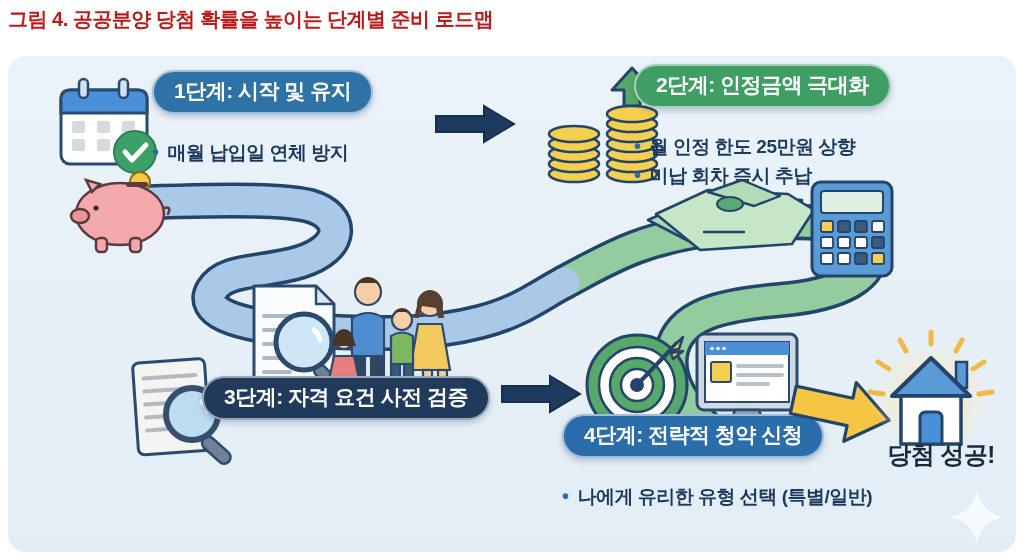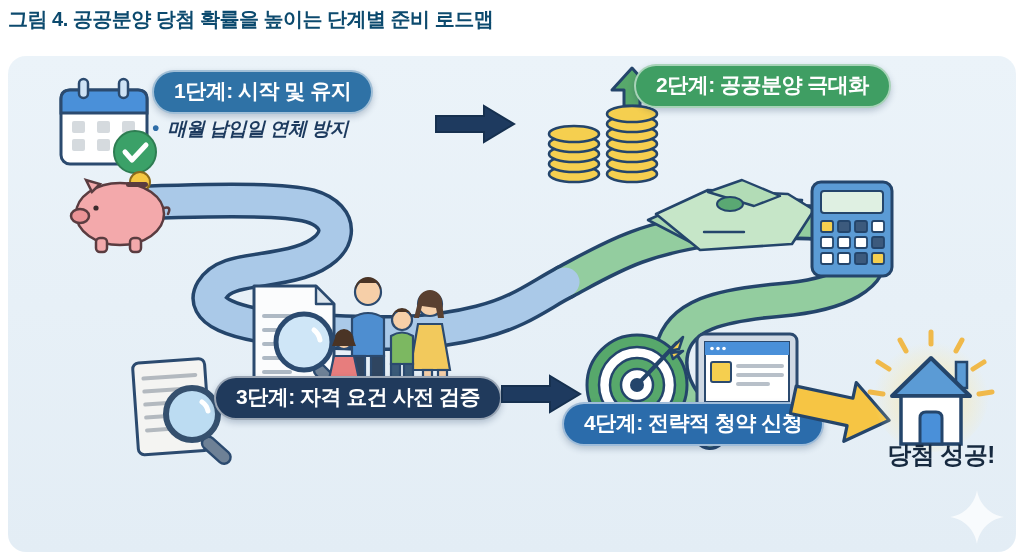--- a/index.html
+++ b/index.html
@@ -1,29 +1,29 @@
 <!DOCTYPE html>
 <html><head>
 <meta charset="utf-8">
 <style>
   * { margin:0; padding:0; box-sizing:border-box; }
   html,body { background:#ffffff; }
   body { font-family:"Liberation Sans","DejaVu Sans",sans-serif; }
   .canvas { position:relative; width:1024px; height:559px; background:#ffffff; overflow:hidden; }
-  .figure-title { position:absolute; left:8px; top:6px; font-size:20px; font-weight:800; color:#0c4a6e; letter-spacing:-0.5px; }
+  .figure-title { position:absolute; left:8px; top:6px; font-size:20px; font-weight:800; color:#b91c1c; letter-spacing:-0.5px; }
   .panel { position:absolute; left:8px; top:56px; width:1008px; height:496px; border-radius:18px;
            background:linear-gradient(180deg,#ebf3f9 0%, #e3edf5 100%);padding-left:32px; }
   .abs { position:absolute; }
   svg { display:block; overflow:visible; }
 
   .stage { position:absolute; }
   .badge { display:inline-block; padding:5px 20px 7px 20px; border-radius:22px; color:#ffffff;
            font-size:21px; font-weight:800; letter-spacing:-0.5px;
            border:2px solid rgba(255,255,255,.55); box-shadow:0 3px 6px rgba(30,58,95,.25); white-space:nowrap; }
-  .bullets { list-style:none; margin-top:0;font-style:italic; }
+  .bullets { list-style:none; margin-top:24px; }
   .bullets li { display:flex; align-items:baseline; gap:9px; font-size:19px; font-weight:700;
                 color:#1c3a5e; line-height:29px; letter-spacing:-0.5px; white-space:nowrap; }
   .bullets li::before { content:"•"; color:#2e6da8; font-size:20px; }
 
   .success-label { position:absolute; width:180px; text-align:center; font-size:24px; font-weight:800;
                    color:#16293f; letter-spacing:-0.5px; }
 </style>
 </head>
 <body>
 
@@ -94,21 +94,25 @@
           <ellipse cx="96" cy="50" rx="25" ry="8"></ellipse>
         <ellipse cx="38" cy="110" rx="25" ry="8"></ellipse>
           <ellipse cx="38" cy="100" rx="25" ry="8"></ellipse>
           <ellipse cx="38" cy="90" rx="25" ry="8"></ellipse>
         <ellipse cx="38" cy="80" rx="25" ry="8"></ellipse>
           <ellipse cx="38" cy="70" rx="25" ry="8"></ellipse>
       </g>
     </svg>
 
     <div class="stage" style="left:626px;top:8px">
-      <div class="badge" style="background-color: rgb(63, 158, 99);">2단계: 공공분양 극대화</div>
+      <div class="badge" style="background-color: rgb(63, 158, 99);">2단계: 인정금액 극대화</div>
+      <ul class="bullets">
+        <li>월 인정 한도 25만원 상향</li>
+        <li>미납 회차 즉시 추납</li>
+      </ul>
     </div>
 
     <svg class="abs" style="left:630px;top:112px" width="190" height="86" viewBox="0 0 190 86">
       <path d="M10 52 l58 -26 l96 6 l-10 40 l-90 8 Z" fill="#a9d7b1" stroke="#24456b" stroke-width="2.6" stroke-linejoin="round"></path>
       <path d="M18 46 l52 -24 l80 4 l26 16 l-22 34 l-92 6 Z" fill="#c6e6c8" stroke="#24456b" stroke-width="2.6" stroke-linejoin="round"></path>
       <path d="M70 24 l34 -12 l38 16 l-26 10 Z" fill="#b2dcb6" stroke="#24456b" stroke-width="2.4" stroke-linejoin="round"></path>
       <ellipse cx="92" cy="36" rx="13" ry="7" fill="#5aa873" stroke="#24456b" stroke-width="2"></ellipse>
       <path d="M66 64 h40" stroke="#24456b" stroke-width="2.4" stroke-linecap="round"></path>
     </svg>
 
@@ -195,21 +199,21 @@
             <path d="M22 74 h34"></path>
         </g>
       </g>
       <g transform="translate(54,44)">
         <rect x="30" y="36" width="34" height="13" rx="6.5" transform="rotate(42 30 36)" fill="#6e8196" stroke="#2b4a6f" stroke-width="2.4"></rect>
         <circle cx="14" cy="16" r="26" fill="#bcdcf2" stroke="#35506e" stroke-width="6"></circle>
         <path d="M24 4 a14 14 0 0 1 6 9" fill="none" stroke="#ffffff" stroke-width="5" stroke-linecap="round"></path>
       </g>
     </svg>
 
-    <div class="stage" style="left:206px;top:320px">
+    <div class="stage" style="left:194px;top:320px">
       <div class="badge" style="background-color: rgb(32, 58, 92);">3단계: 자격 요건 사전 검증</div>
     </div>
 
     <svg class="abs" style="left:490px;top:316px" width="86" height="44" viewBox="0 0 86 44">
       <path d="M4 14 h48 v-10 l30 18 l-30 18 v-10 h-48 Z" fill="#1e3a5f" stroke="#16304f" stroke-width="2"></path>
     </svg>
 
     <svg class="abs" style="left:573px;top:265px" width="120" height="120" viewBox="0 0 120 120">
       <circle cx="56" cy="64" r="50" fill="#57a86b" stroke="#24456b" stroke-width="3"></circle>
       <circle cx="56" cy="64" r="38" fill="#ffffff" stroke="#24456b" stroke-width="2.5"></circle>
@@ -231,23 +235,24 @@
       <rect x="20" y="32" width="20" height="20" rx="2" fill="#f5cf4f" stroke="#2b4a6f" stroke-width="2"></rect>
       <g stroke="#b8c0c9" stroke-width="4" stroke-linecap="round">
         <path d="M47 36 h44"></path>
           <path d="M47 45 h44"></path>
           <path d="M47 54 h30"></path>
       </g>
       <path d="M44 80 h24 l6 16 h-36 Z" fill="#8fa3b8" stroke="#2b4a6f" stroke-width="2.5" stroke-linejoin="round"></path>
       <rect x="30" y="96" width="52" height="9" rx="4.5" fill="#8fa3b8" stroke="#2b4a6f" stroke-width="2.5"></rect>
     </svg>
 
-    <div class="stage" style="left:554px;top:346px">
+    <div class="stage" style="left:554px;top:358px">
       <div class="badge" style="background-color: rgb(43, 108, 171);">4단계: 전략적 청약 신청</div>
       <ul class="bullets">
+        <li>나에게 유리한 유형 선택 (특별/일반)</li>
       </ul>
     </div>
 
     <svg class="abs" style="left:778px;top:312px" width="110" height="86" viewBox="0 0 110 86">
       <g transform="rotate(12 55 43)">
         <path d="M6 28 h58 v-16 l40 30 l-40 30 v-16 h-58 Z" fill="#f6c544" stroke="#24456b" stroke-width="3.2" stroke-linejoin="round"></path>
       </g>
     </svg>
 
     <svg class="abs" style="left:848px;top:268px" width="150" height="130" viewBox="0 0 150 130">

